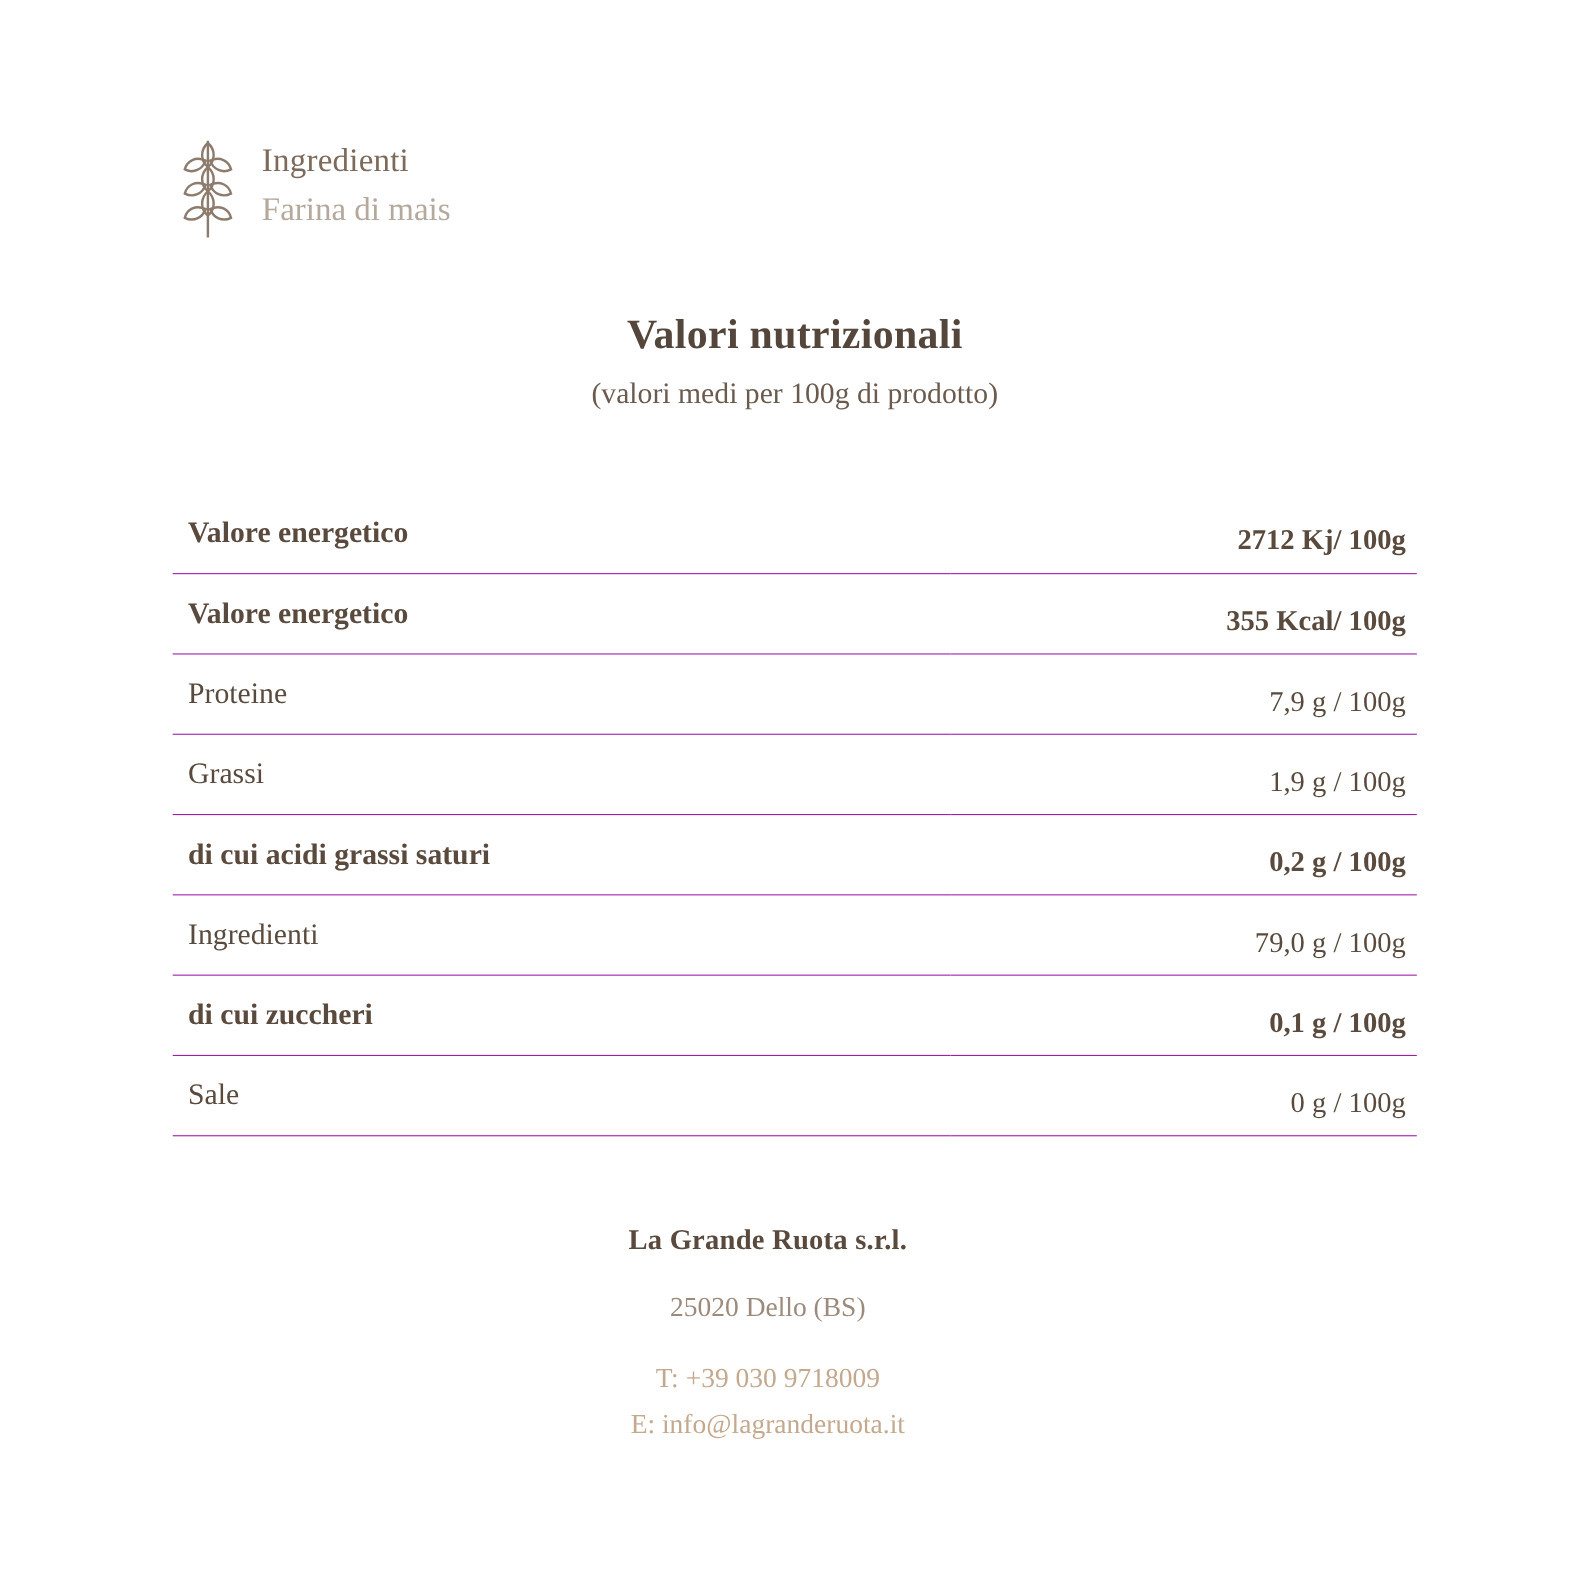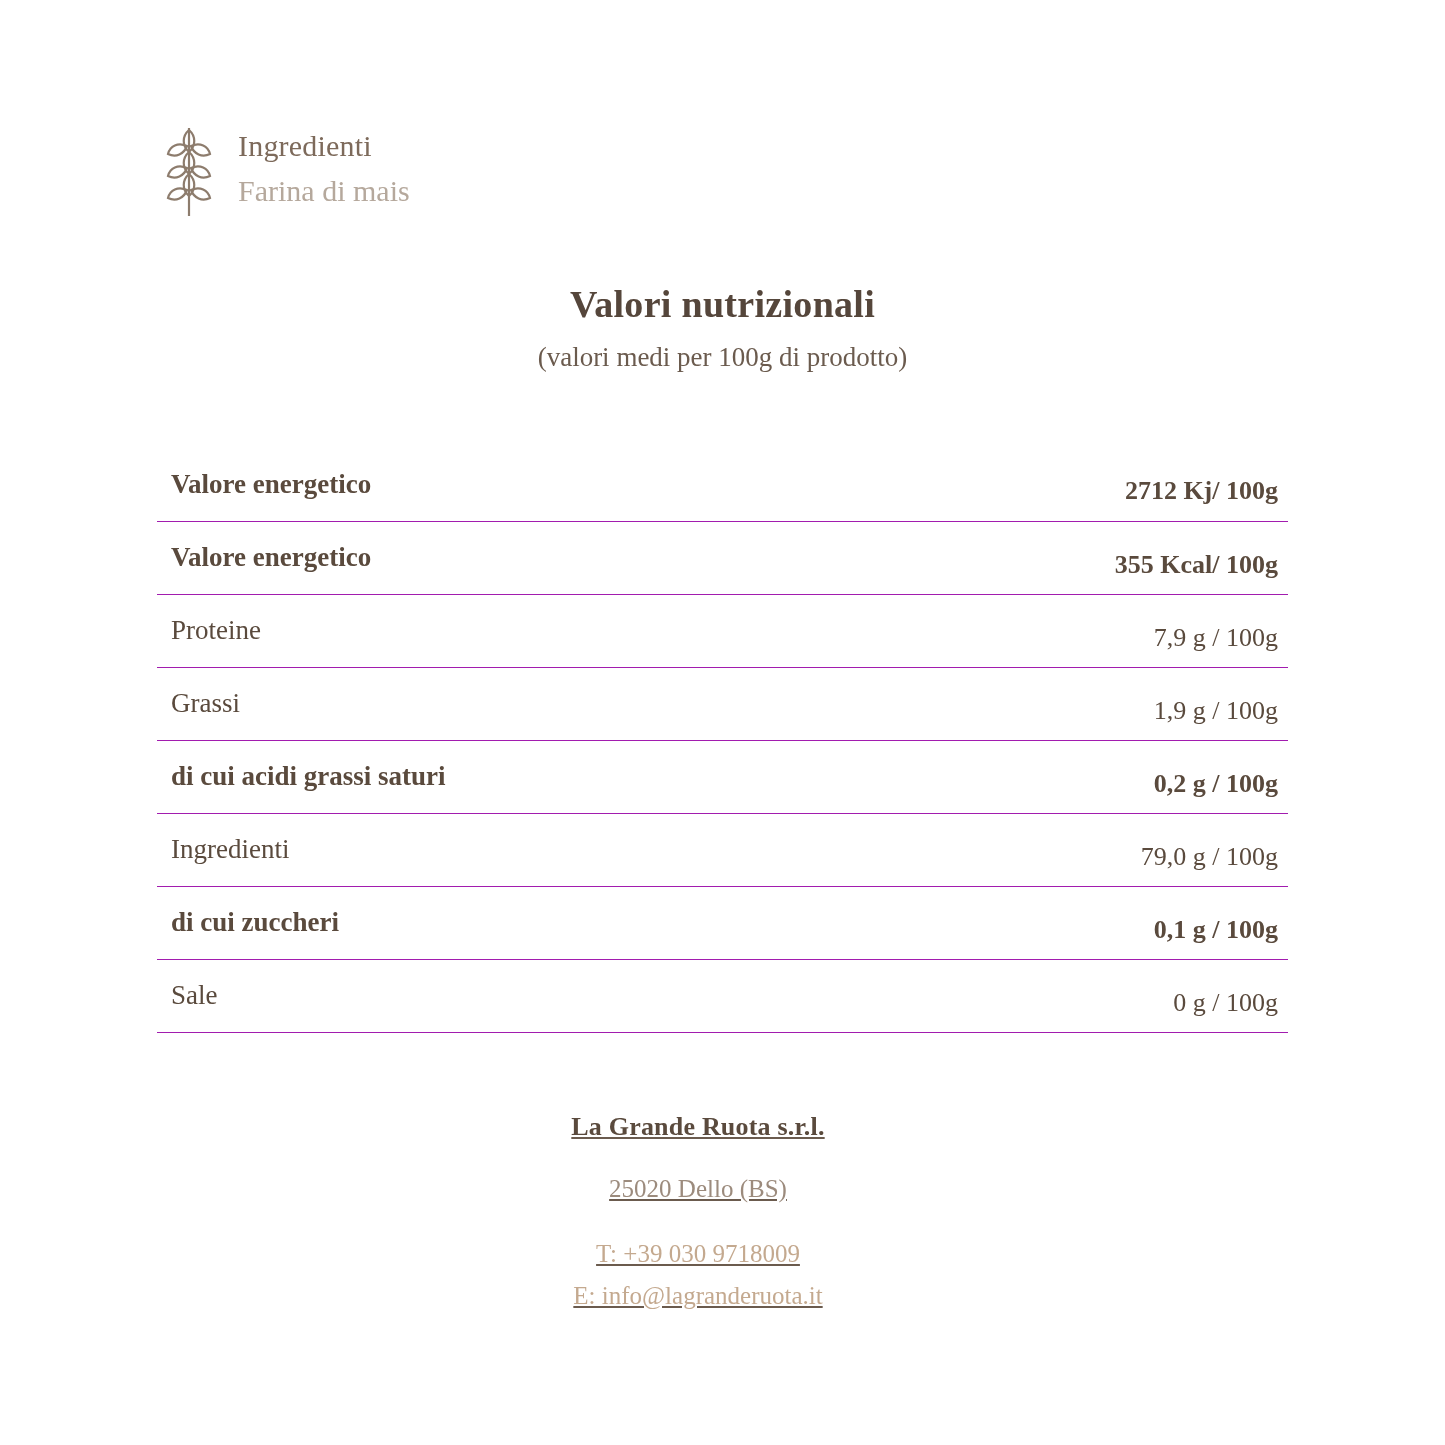--- a/index.html
+++ b/index.html
@@ -107,21 +107,20 @@
     font-weight: bold;
   }
 
   
   .footer {
     position: absolute;
     top: 1112px;
     left: 0;
     width: 1396px;
     text-align: center;
-    text-decoration: underline;
   }
   .company {
     font-size: 26px;
     font-weight: bold;
     color: #5a4a3d;
     letter-spacing: 0.2px;
   }
   .addr {
     margin-top: 26px;
     font-size: 25px;

